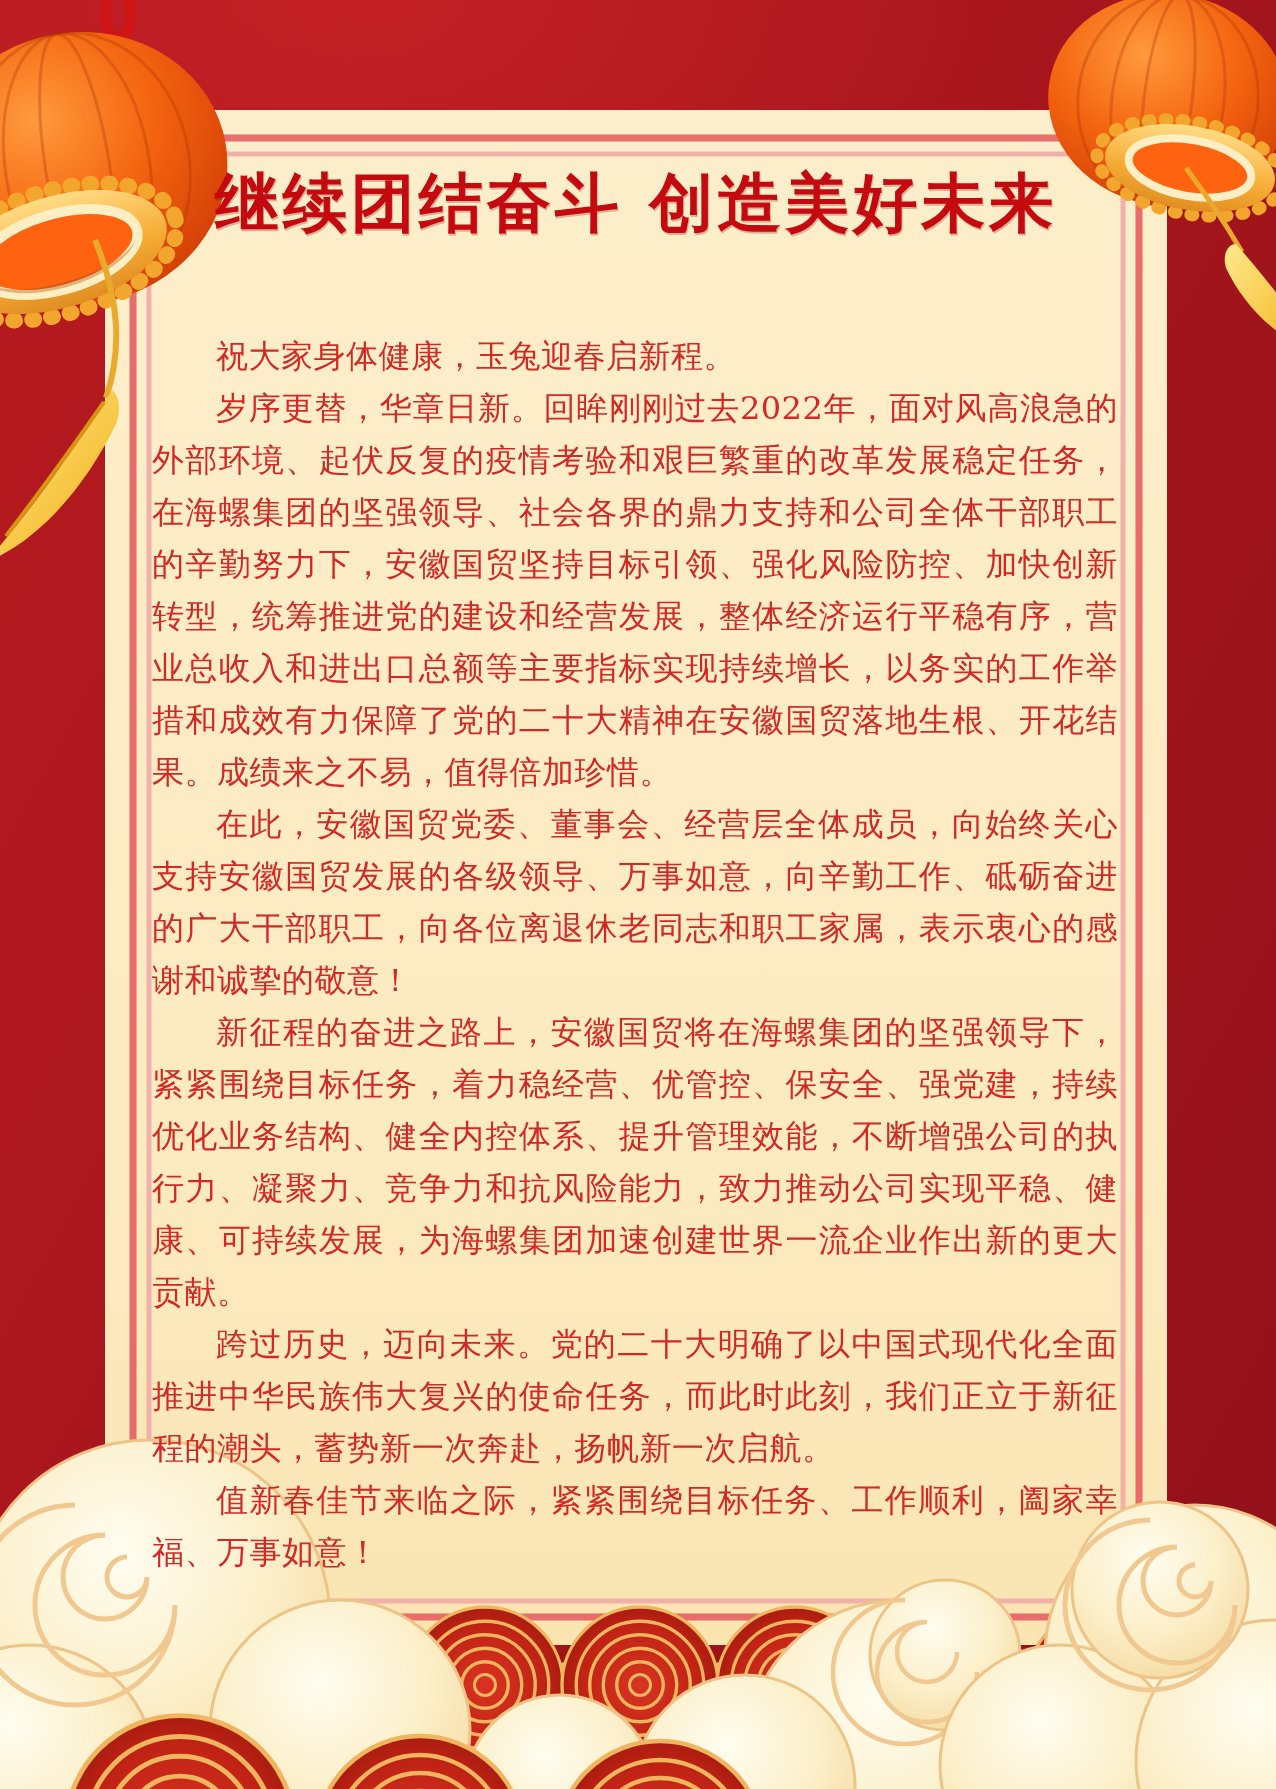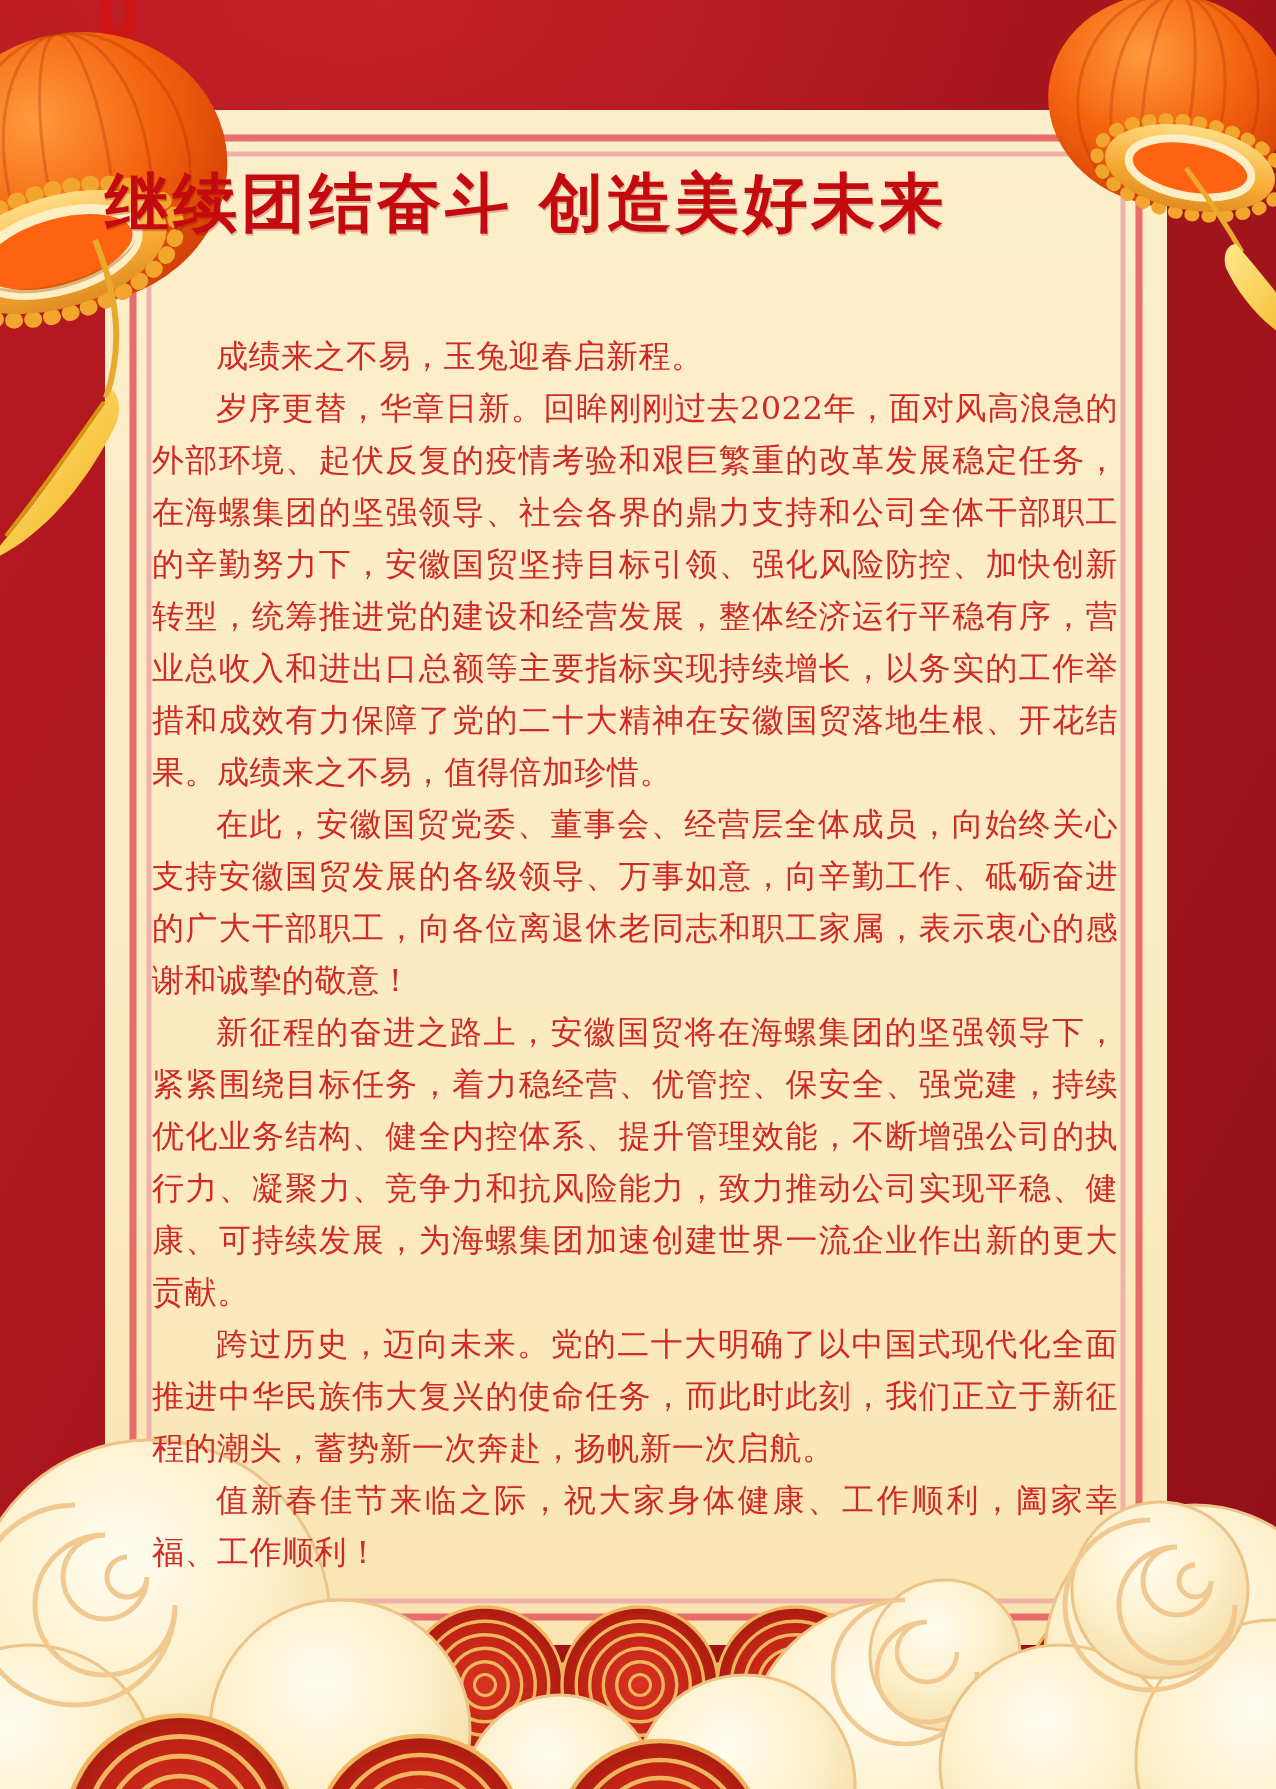--- a/index.html
+++ b/index.html
@@ -7,21 +7,21 @@
     width:1276px;height:1789px;position:relative;overflow:hidden;
     background:
       radial-gradient(ellipse 900px 500px at 30% 0%, rgba(210,40,44,.55), rgba(210,40,44,0) 70%),
       linear-gradient(118deg,#b71a20 0%,#a8161d 45%,#91101a 100%);
     font-family:"DejaVu Serif","Liberation Serif",serif;
   }
   .deco-svg{position:absolute;left:0;top:0;width:1276px;height:1789px;pointer-events:none;}
   .text-layer{position:absolute;left:0;top:0;width:1276px;height:1789px;}
   .page-title{
     position:absolute;left:105px;top:160px;width:1062px;
-    font-size:64px;font-weight:900;letter-spacing:4px;
+    text-align:center;font-size:64px;font-weight:900;letter-spacing:4px;
     color:#c50a0f;margin:0;
     text-shadow:1px 2px 0 rgba(120,0,0,.25);
     font-family:"DejaVu Serif","Liberation Serif",serif;
   }
   .body-text{
     position:absolute;left:152px;top:330px;width:966px;
     font-size:32px;line-height:52px;color:#d02a26;
     text-align:justify;letter-spacing:.5px;
   }
   .body-text p{margin:0;text-indent:2em;}
@@ -159,20 +159,20 @@
       <ellipse cx="1190" cy="168" rx="62" ry="28" fill="#ff6310" stroke="#fdeec3" stroke-width="8"></ellipse>
     </g>
     <path d="M1186,168 C1210,200 1228,228 1242,252" fill="none" stroke="#e9a92d" stroke-width="5"></path>
     <path d="M1236,244 C1264,276 1296,316 1320,356 C1276,338 1244,306 1226,268 C1222,254 1228,244 1236,244 Z" fill="url(#tasselGrad)"></path>
   </g>
 </svg>
 
 <div class="text-layer">
   <h1 class="page-title">继续团结奋斗 创造美好未来</h1>
   <div class="body-text">
-    <p>成绩来之不易，玉兔迎春启新程。</p>
+    <p>祝大家身体健康，玉兔迎春启新程。</p>
     <p>岁序更替，华章日新。回眸刚刚过去2022年，面对风高浪急的外部环境、起伏反复的疫情考验和艰巨繁重的改革发展稳定任务，在海螺集团的坚强领导、社会各界的鼎力支持和公司全体干部职工的辛勤努力下，安徽国贸坚持目标引领、强化风险防控、加快创新转型，统筹推进党的建设和经营发展，整体经济运行平稳有序，营业总收入和进出口总额等主要指标实现持续增长，以务实的工作举措和成效有力保障了党的二十大精神在安徽国贸落地生根、开花结果。成绩来之不易，值得倍加珍惜。</p>
     <p>在此，安徽国贸党委、董事会、经营层全体成员，向始终关心支持安徽国贸发展的各级领导、万事如意，向辛勤工作、砥砺奋进的广大干部职工，向各位离退休老同志和职工家属，表示衷心的感谢和诚挚的敬意！</p>
     <p>新征程的奋进之路上，安徽国贸将在海螺集团的坚强领导下，紧紧围绕目标任务，着力稳经营、优管控、保安全、强党建，持续优化业务结构、健全内控体系、提升管理效能，不断增强公司的执行力、凝聚力、竞争力和抗风险能力，致力推动公司实现平稳、健康、可持续发展，为海螺集团加速创建世界一流企业作出新的更大贡献。</p>
     <p>跨过历史，迈向未来。党的二十大明确了以中国式现代化全面推进中华民族伟大复兴的使命任务，而此时此刻，我们正立于新征程的潮头，蓄势新一次奔赴，扬帆新一次启航。</p>
-    <p>值新春佳节来临之际，祝大家身体健康、工作顺利，阖家幸福、工作顺利！</p>
+    <p>值新春佳节来临之际，紧紧围绕目标任务、工作顺利，阖家幸福、万事如意！</p>
   </div>
 </div>
 
 </body></html>

